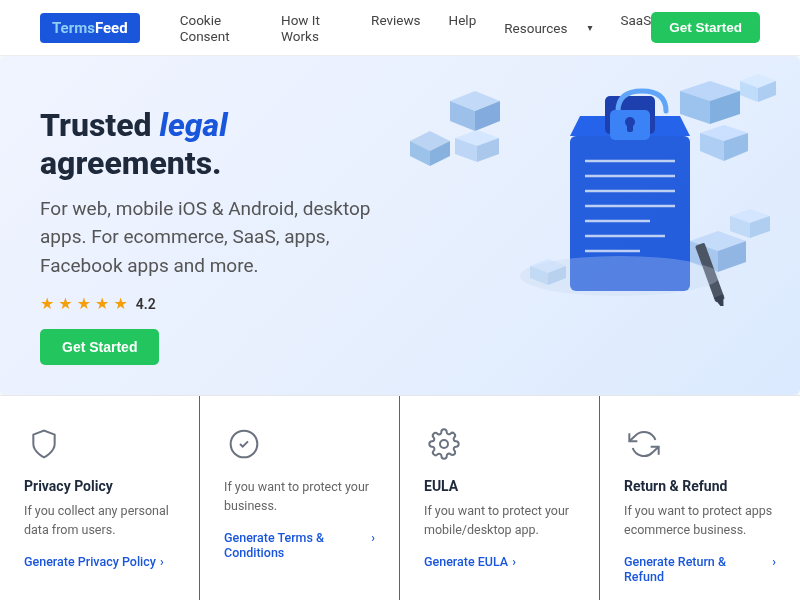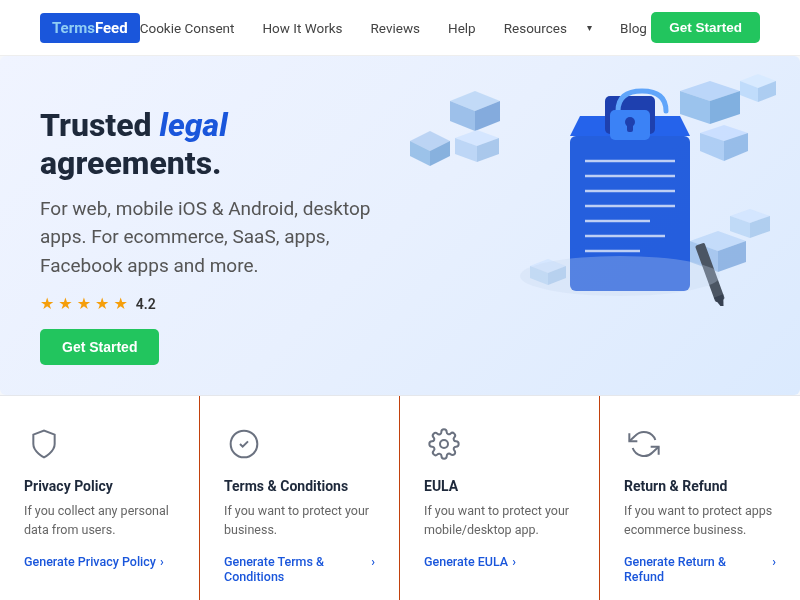--- a/index.html
+++ b/index.html
@@ -14,20 +14,21 @@
       height: 56px;
       border-bottom: 1px solid #eee;
     }
     .logo {
       background: #1a56db;
       color: #fff;
       font-weight: 700;
       font-size: 15px;
       padding: 6px 12px;
       border-radius: 4px;
+      margin-right: 40px;
     }
     .logo span { color: #90cdf4; }
     .nav-links { display: flex; gap: 28px; flex: 1; }
     .nav-links a {
       text-decoration: none;
       color: #444;
       font-size: 13.5px;
       cursor: pointer;
     }
     .resources-link { display: flex; align-items: center; gap: 20px; }
@@ -129,21 +130,21 @@
   </div>
   <div class="nav-links">
     <a>Cookie Consent</a>
     <a>How It Works</a>
     <a>Reviews</a>
     <a>Help</a>
     <a class="resources-link">
       <span>Resources</span>
       <span class="chevron">▾</span>
     </a>
-    <a>Blog</a>
+    <a>SaaS</a>
   </div>
   <button class="btn-get-started">Get Started</button>
 </nav>
 
 <div class="hero">
   <div class="hero-content">
     <h1 class="hero-title">
       <span>Trusted </span><span class="highlight">legal</span><span> agreements.</span>
     </h1>
     <p class="hero-subtitle">For web, mobile iOS &amp; Android, desktop apps. For ecommerce, SaaS, apps, Facebook apps and more.</p>
@@ -255,21 +256,20 @@
       <div class="card-desc">If you collect any personal data from users.</div>
       <a class="card-link">Generate Privacy Policy <span>›</span></a>
     </div>
       <div class="card">
       <div class="card-icon">
           <svg viewBox="0 0 24 24" fill="none" stroke="#6b7280" stroke-width="1.5">
             <circle cx="12" cy="12" r="10"></circle>
             <path d="M9 12l2 2 4-4"></path>
           </svg>
         </div>
-      <div class="card-title">Terms &amp; Conditions</div>
       <div class="card-desc">If you want to protect your business.</div>
       <a class="card-link">Generate Terms &amp; Conditions <span>›</span></a>
     </div>
       <div class="card">
       <div class="card-icon">
           <svg viewBox="0 0 24 24" fill="none" stroke="#6b7280" stroke-width="1.5">
             <circle cx="12" cy="12" r="3"></circle>
             <path d="M19.4 15a1.65 1.65 0 00.33 1.82l.06.06a2 2 0 010 2.83 2 2 0 01-2.83 0l-.06-.06a1.65 1.65 0 00-1.82-.33 1.65 1.65 0 00-1 1.51V21a2 2 0 01-4 0v-.09A1.65 1.65 0 009 19.4a1.65 1.65 0 00-1.82.33l-.06.06a2 2 0 01-2.83-2.83l.06-.06A1.65 1.65 0 004.68 15a1.65 1.65 0 00-1.51-1H3a2 2 0 010-4h.09A1.65 1.65 0 004.6 9a1.65 1.65 0 00-.33-1.82l-.06-.06a2 2 0 012.83-2.83l.06.06A1.65 1.65 0 009 4.68a1.65 1.65 0 001-1.51V3a2 2 0 014 0v.09a1.65 1.65 0 001 1.51 1.65 1.65 0 001.82-.33l.06-.06a2 2 0 012.83 2.83l-.06.06A1.65 1.65 0 0019.4 9a1.65 1.65 0 001.51 1H21a2 2 0 010 4h-.09a1.65 1.65 0 00-1.51 1z"></path>
           </svg>
         </div>

